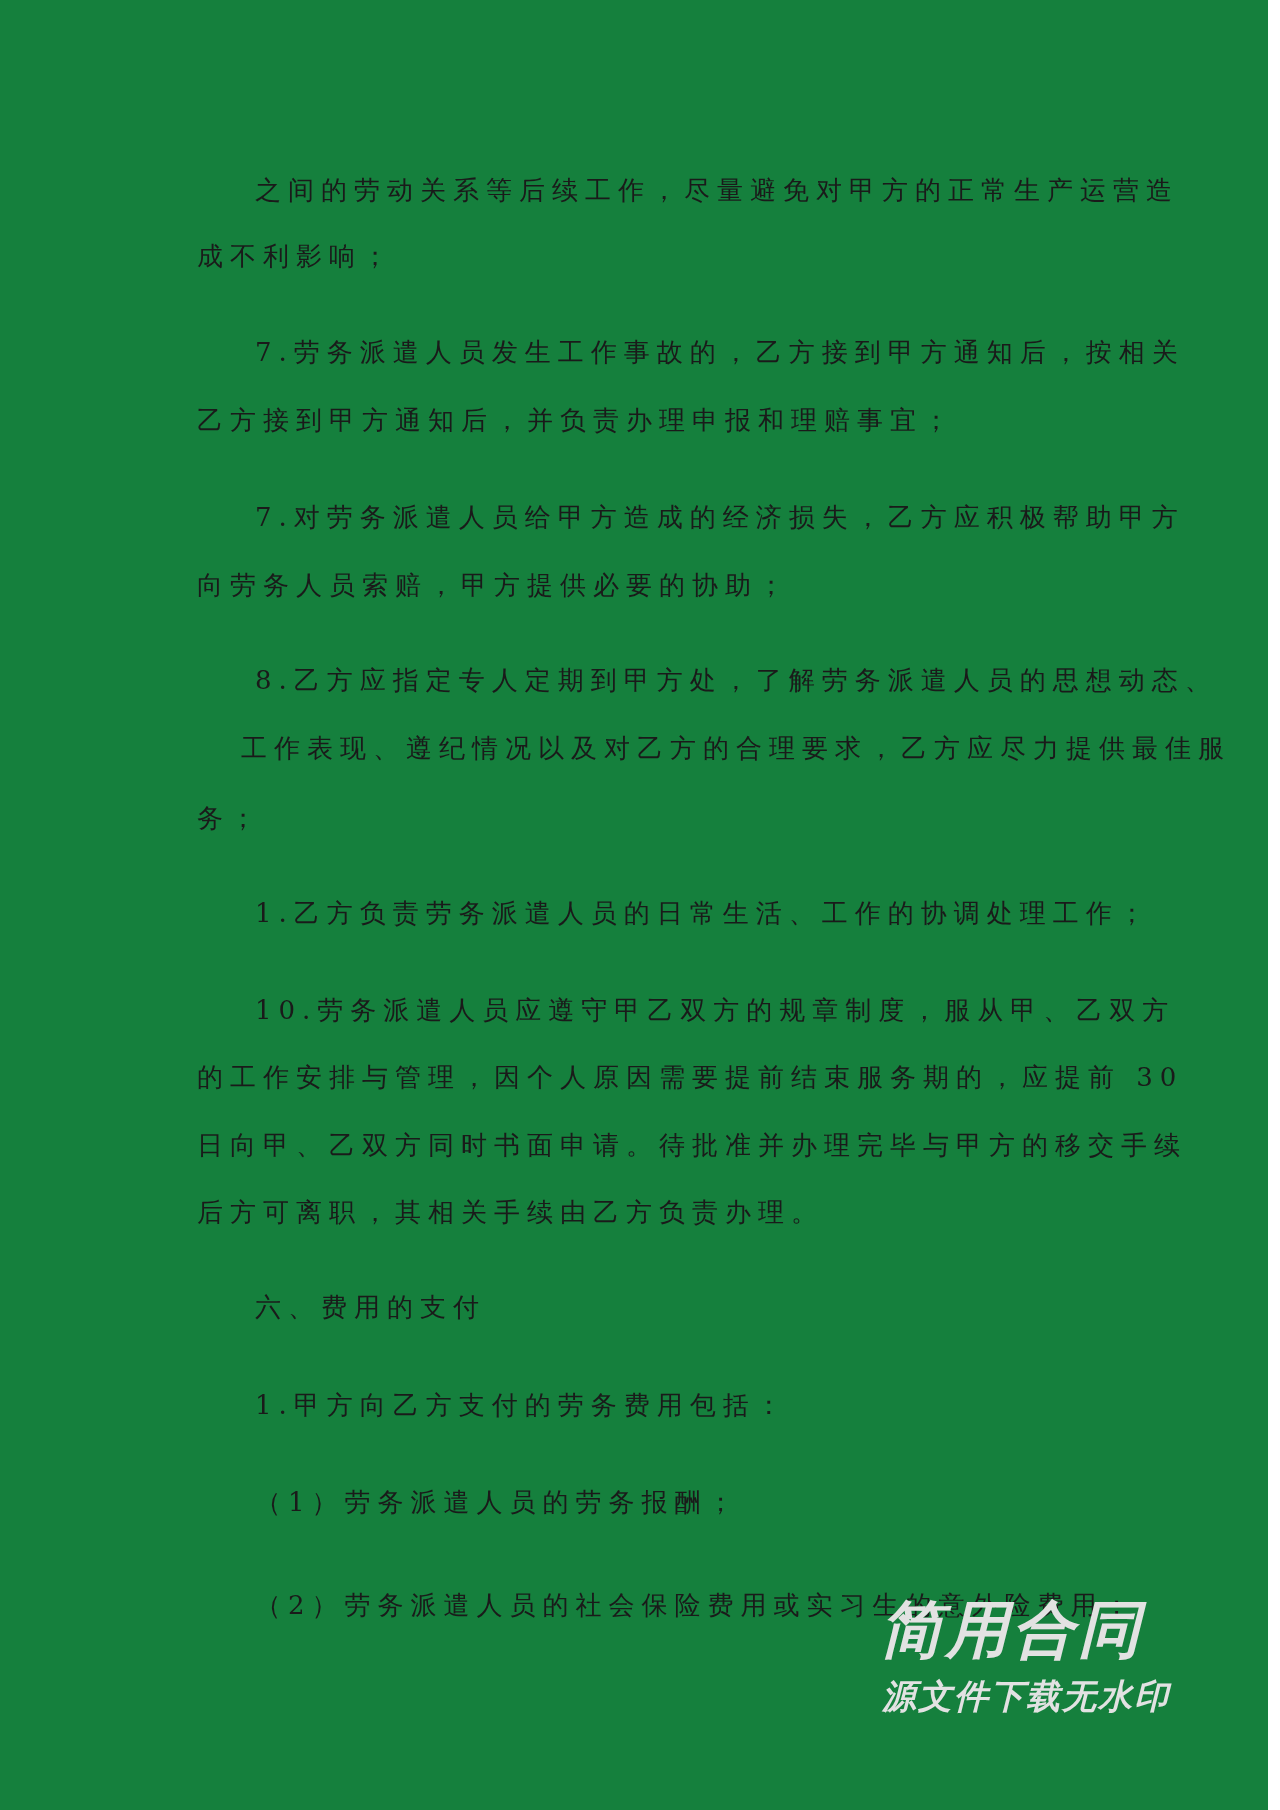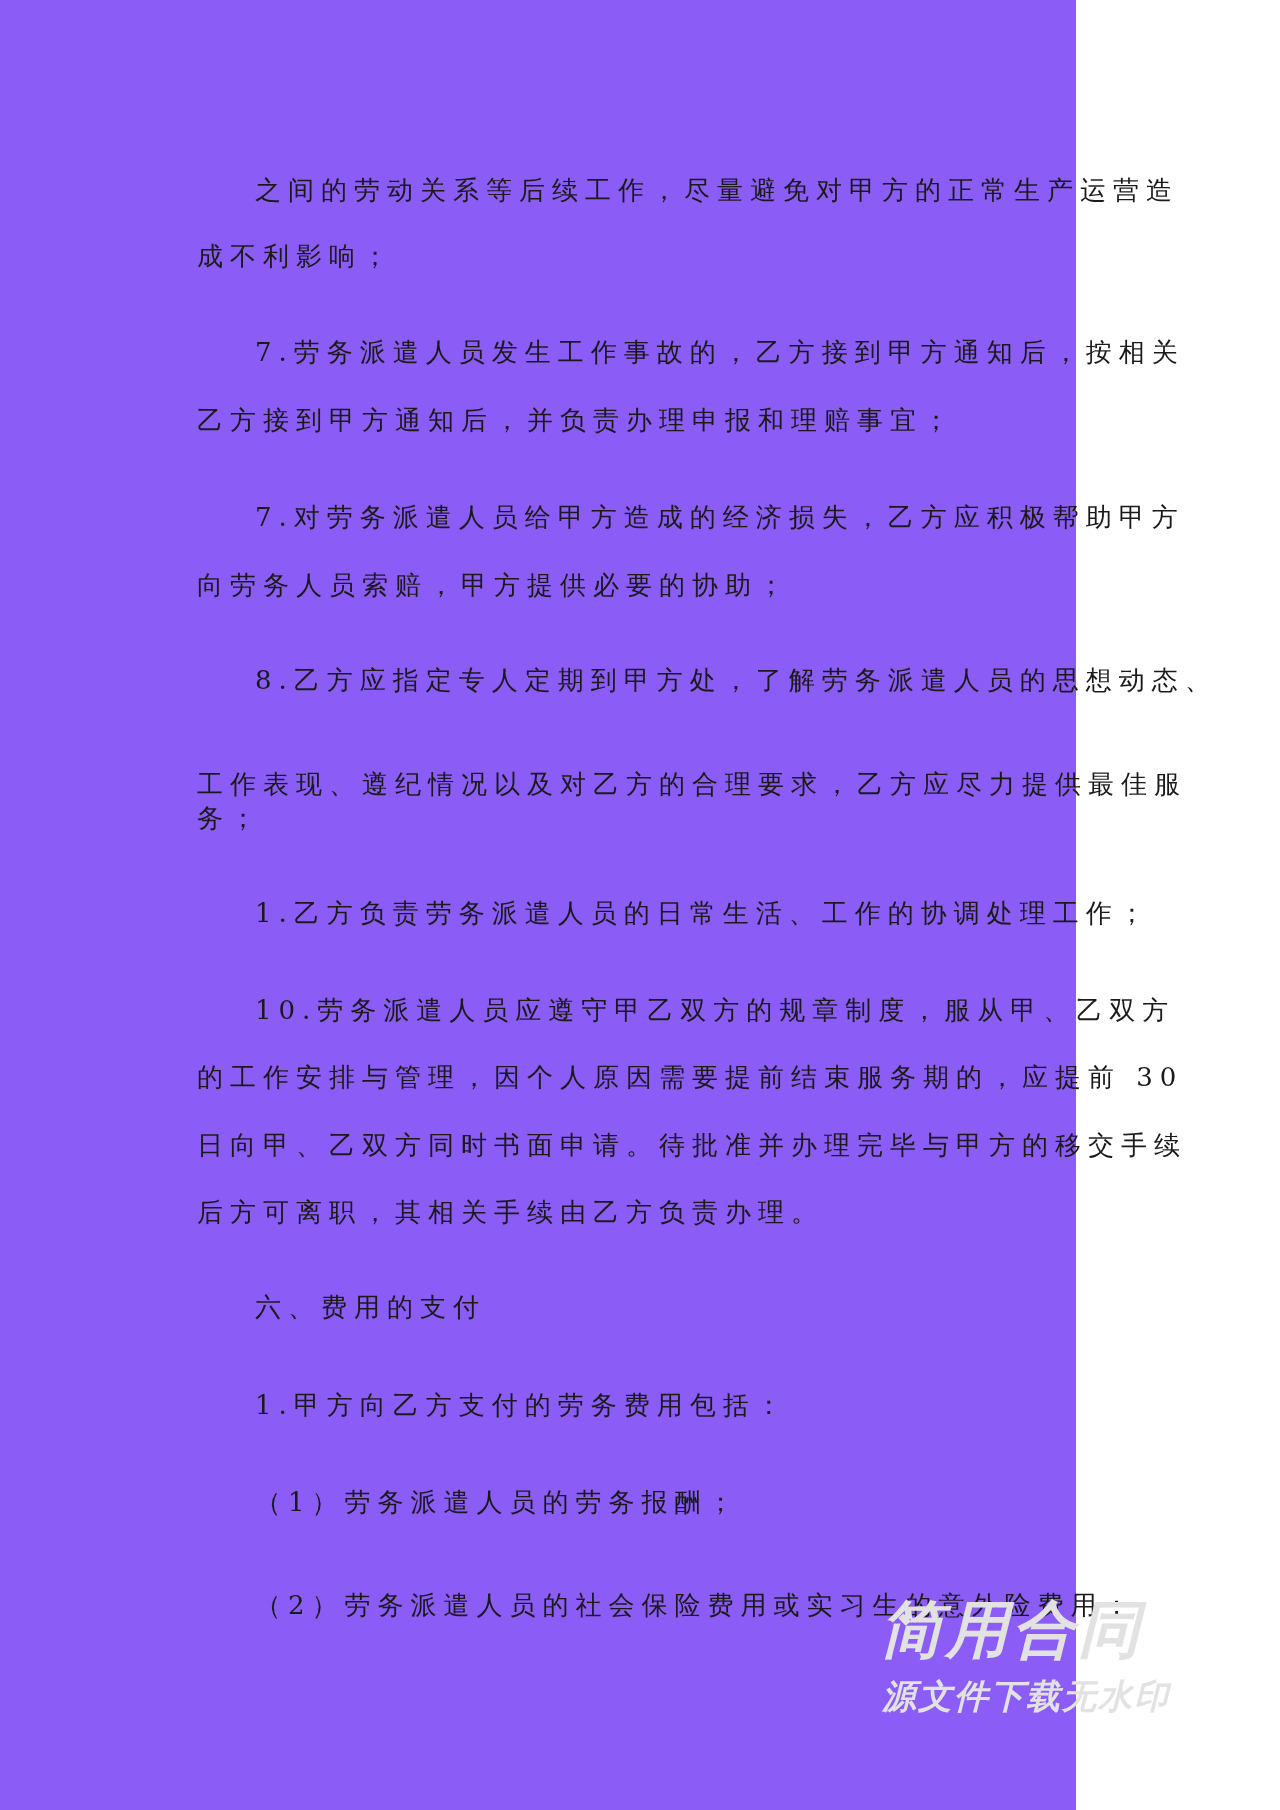--- a/index.html
+++ b/index.html
@@ -1,17 +1,17 @@
 <!DOCTYPE html>
 <html><head>
 <meta charset="utf-8">
 <style>
   html, body { margin: 0; padding: 0; background: #ffffff; }
   body { width: 1280px; height: 1810px; position: relative; overflow: hidden; }
-  .page { position: absolute; left: 0; top: 0; width: 1076px; height: 1810px; background: #8b5cf6; }
+  .page { position: absolute; left: 0; top: 0; width: 1268px; height: 1810px; background: #15803d; }
   .line {
     position: absolute;
     height: 40px;
     line-height: 40px;
     font-family: "DejaVu Serif", "Liberation Serif", serif;
     font-size: 26px;
     letter-spacing: 7px;
     color: #1a1a1a;
     white-space: nowrap;
   }
@@ -36,21 +36,21 @@
   <div class="line indent" style="top:170px;">之间的劳动关系等后续工作，尽量避免对甲方的正常生产运营造</div>
   <div class="line cont" style="top:236px;">成不利影响；</div>
 
   <div class="line indent" style="top:332px;">7.劳务派遣人员发生工作事故的，乙方接到甲方通知后，按相关</div>
   <div class="line cont" style="top:400px;">乙方接到甲方通知后，并负责办理申报和理赔事宜；</div>
 
   <div class="line indent" style="top:497px;">7.对劳务派遣人员给甲方造成的经济损失，乙方应积极帮助甲方</div>
   <div class="line cont" style="top:565px;">向劳务人员索赔，甲方提供必要的协助；</div>
 
   <div class="line indent" style="top:660px;">8.乙方应指定专人定期到甲方处，了解劳务派遣人员的思想动态、</div>
-  <div class="line cont" style="top:764px;">工作表现、遵纪情况以及对乙方的合理要求，乙方应尽力提供最佳服</div>
+  <div class="line cont" style="top:728px;margin-left:44px;">工作表现、遵纪情况以及对乙方的合理要求，乙方应尽力提供最佳服</div>
   <div class="line cont" style="top:798px;">务；</div>
 
   <div class="line indent" style="top:893px;">1.乙方负责劳务派遣人员的日常生活、工作的协调处理工作；</div>
 
   <div class="line indent" style="top:990px;">10.劳务派遣人员应遵守甲乙双方的规章制度，服从甲、乙双方</div>
   <div class="line cont" style="top:1057px;">的工作安排与管理，因个人原因需要提前结束服务期的，应提前 30</div>
   <div class="line cont" style="top:1125px;">日向甲、乙双方同时书面申请。待批准并办理完毕与甲方的移交手续</div>
   <div class="line cont" style="top:1192px;">后方可离职，其相关手续由乙方负责办理。</div>
 
   <div class="line indent" style="top:1287px;">六、费用的支付</div>

